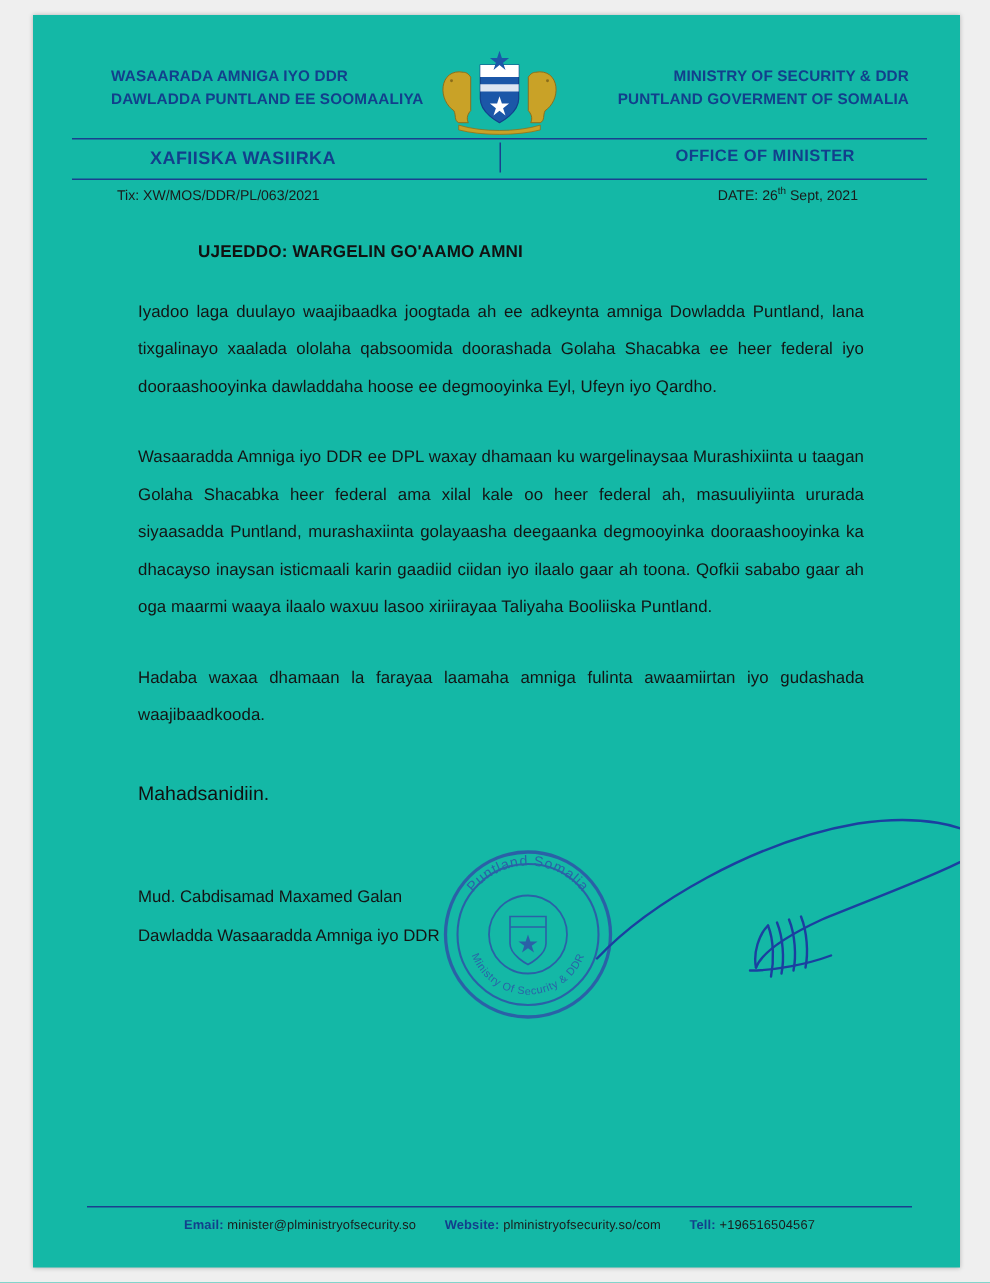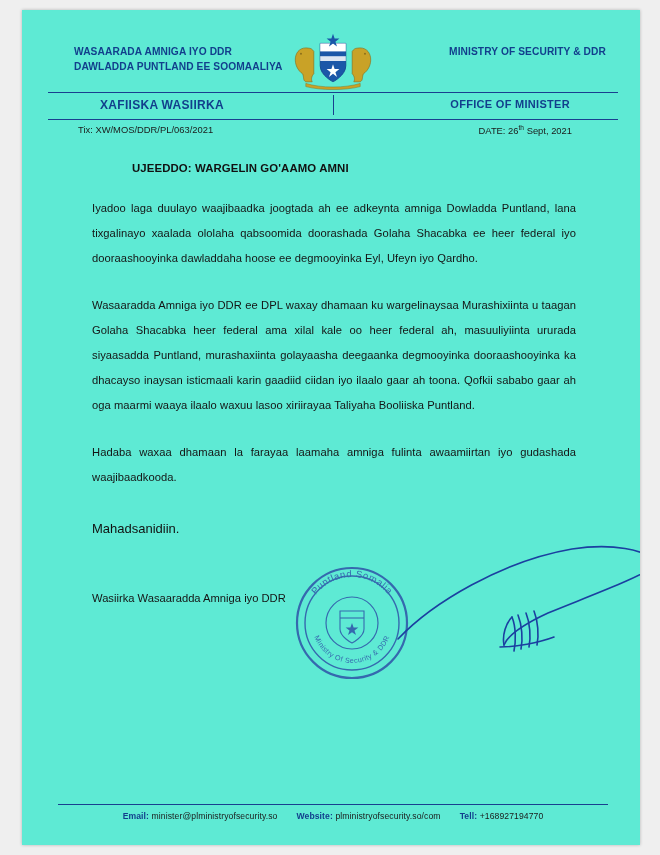--- a/index.html
+++ b/index.html
@@ -12,21 +12,21 @@
     background: #efefef;
     font-family: "Liberation Sans", sans-serif;
     overflow: hidden;
   }
   .page {
     position: absolute;
     left: 22px;
     top: 10px;
     width: 618px;
     height: 835px;
-    background: #5eead4;
+    background: #14b8a6;
     box-shadow: 0 0 3px rgba(0,0,0,0.25);
     overflow: hidden;
   }
   .inner {
     position: absolute;
     left: 26px;
     top: 22px;
     right: 22px;
     bottom: 18px;
   }
@@ -255,20 +255,21 @@
           <polygon points="60,40 62,46 68,46 63,50 65,56 60,52 55,56 57,50 52,46 58,46" fill="#ffffff"></polygon>
 
           <polygon points="60,2 62,8 68,8 63,12 65,18 60,14 55,18 57,12 52,8 58,8" fill="#1b57a8"></polygon>
 
           <path d="M26 64 C45 70 75 70 94 64 L94 68 C75 73 45 73 26 68 Z" fill="#c9a227" stroke="#8a6d1a" stroke-width="0.6"></path>
         </svg>
       </div>
 
       <div class="lh-right">
         <div>MINISTRY OF SECURITY &amp; DDR</div>
+        <div>PUNTLAND GOVERMENT OF SOMALIA</div>
       </div>
     </div>
 
     <hr class="rule">
 
     <div class="office-row">
       <div class="office-left">XAFIISKA WASIIRKA</div>
       <div class="divider-v"></div>
       <div class="office-right">OFFICE OF MINISTER</div>
     </div>
@@ -329,32 +330,33 @@
               <path d="M112 102 C110 92 114 80 120 74"></path>
               <path d="M120 74 C124 84 124 98 122 108"></path>
               <path d="M126 72 C130 82 131 96 129 106"></path>
               <path d="M134 70 C138 80 139 94 137 104"></path>
               <path d="M142 68 C146 78 147 92 145 102"></path>
               <path d="M108 104 C124 104 146 100 162 94"></path>
             </g>
           </svg>
         </div>
 
-        <div class="sig-line">Wasiirka Wasaaradda Amniga iyo DDR</div>
+        <div class="sig-line">Mud. Cabdisamad Maxamed Galan</div>
+        <div class="sig-line">Dawladda Wasaaradda Amniga iyo DDR</div>
       </div>
     </div>
 
     <div class="footer">
       <div class="frule"></div>
       <div class="footer-content">
         <span class="lbl">Email:</span>
         <span>minister@plministryofsecurity.so</span>
         <span class="sep"></span>
         <span class="lbl">Website:</span>
         <span>plministryofsecurity.so/com</span>
         <span class="sep"></span>
         <span class="lbl">Tell:</span>
-        <span>+168927194770</span>
+        <span>+196516504567</span>
       </div>
     </div>
 
   </div>
 </div>
 
 </body></html>

